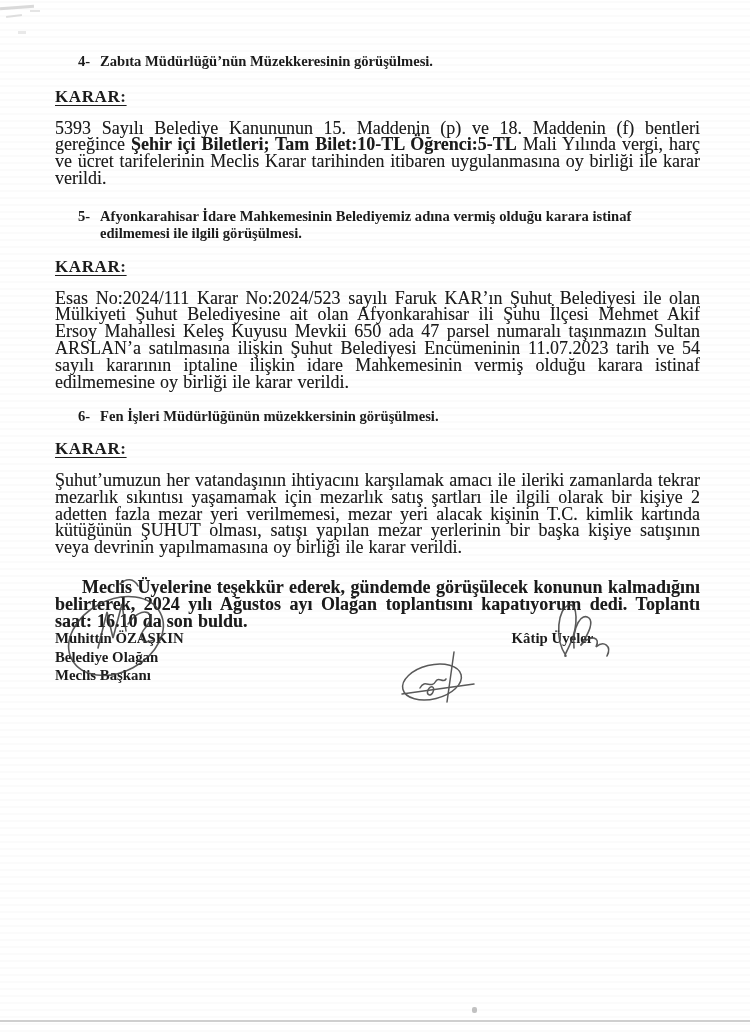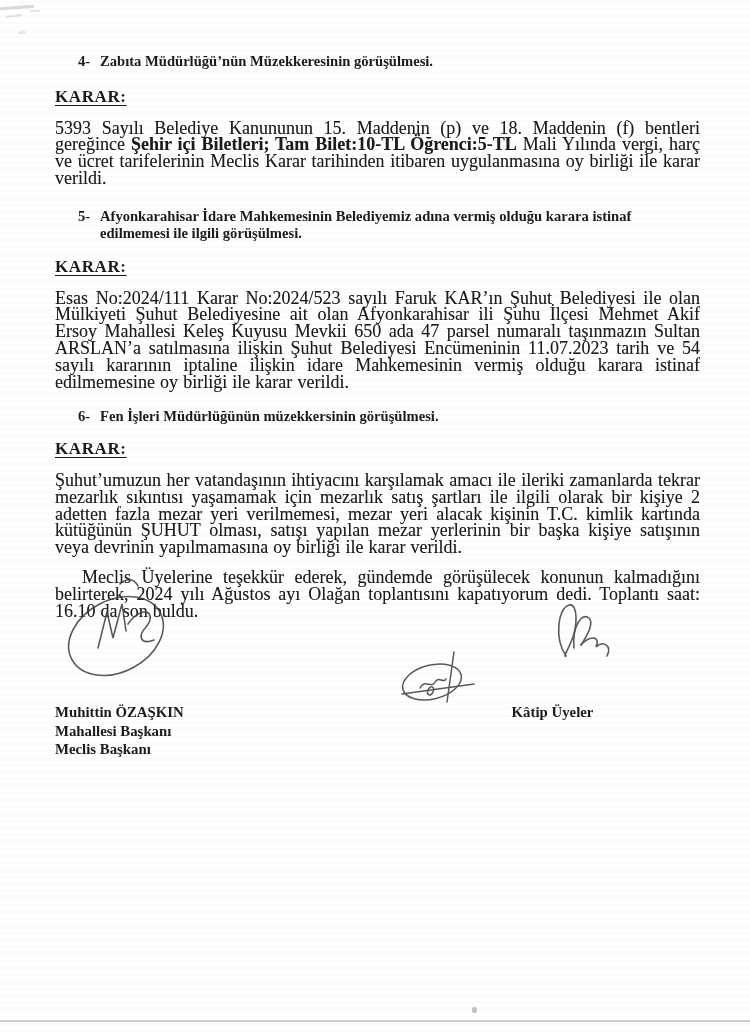--- a/index.html
+++ b/index.html
@@ -44,24 +44,23 @@
   .body-par {
     margin: 14px 0 0 0;
     text-align: justify;
     font-size: 18px;
     line-height: 16.8px;
     word-spacing: 0.6px;
     text-shadow: 0 0 0.4px rgba(0,0,0,0.35);
   }
   .m-h5 { margin-top: 21px; }
   .m-h6 { margin-top: 18px; }
-  .closing { margin-top: 13px; text-indent: 27px; }
+  .closing { margin-top: 23px; text-indent: 27px; font-weight: bold; }
   .sig-block {
     position: relative;
-    margin-top: 84px;
     height: 130px;
     font-weight: bold;
     font-size: 14.8px;
     line-height: 18.5px;
   }
   .sig-left { position: absolute; left: 0; top: 0; }
   .sig-right { position: absolute; left: 335px; top: 0; width: 250px; text-align: center; }
   .clerks-label { margin-left: 75px; }
   .sig-svg { position: absolute; pointer-events: none; }
   .sig-mayor   { left: 60px;  top: 574px; }
@@ -101,21 +100,21 @@
       <span class="item-title">Fen İşleri Müdürlüğünün müzekkersinin görüşülmesi.</span>
     </div>
     <div class="karar m-karar3">KARAR:</div>
     <p class="body-par">Şuhut’umuzun her vatandaşının ihtiyacını karşılamak amacı ile ileriki zamanlarda tekrar mezarlık sıkıntısı yaşamamak için mezarlık satış şartları ile ilgili olarak bir kişiye 2 adetten fazla mezar yeri verilmemesi, mezar yeri alacak kişinin T.C. kimlik kartında kütüğünün ŞUHUT olması, satışı yapılan mezar yerlerinin bir başka kişiye satışının veya devrinin yapılmamasına oy birliği ile karar verildi.</p>
 
     <p class="body-par closing">Meclis Üyelerine teşekkür ederek, gündemde görüşülecek konunun kalmadığını belirterek, 2024 yılı Ağustos ayı Olağan toplantısını kapatıyorum dedi. Toplantı saat: 16.10 da son buldu.</p>
 
     <div class="sig-block">
       <div class="sig-left">
         <div>Muhittin ÖZAŞKIN</div>
-        <div>Mahallesi Başkanı</div>
+        <div>Belediye Olağan</div>
         <div>Meclis Başkanı</div>
       </div>
       <div class="sig-right">
         <div class="clerks-label">Kâtip Üyeler</div>
       </div>
     </div>
 
   </div>
 
   <svg class="sig-svg sig-mayor" width="118" height="124" viewBox="0 0 118 124">

